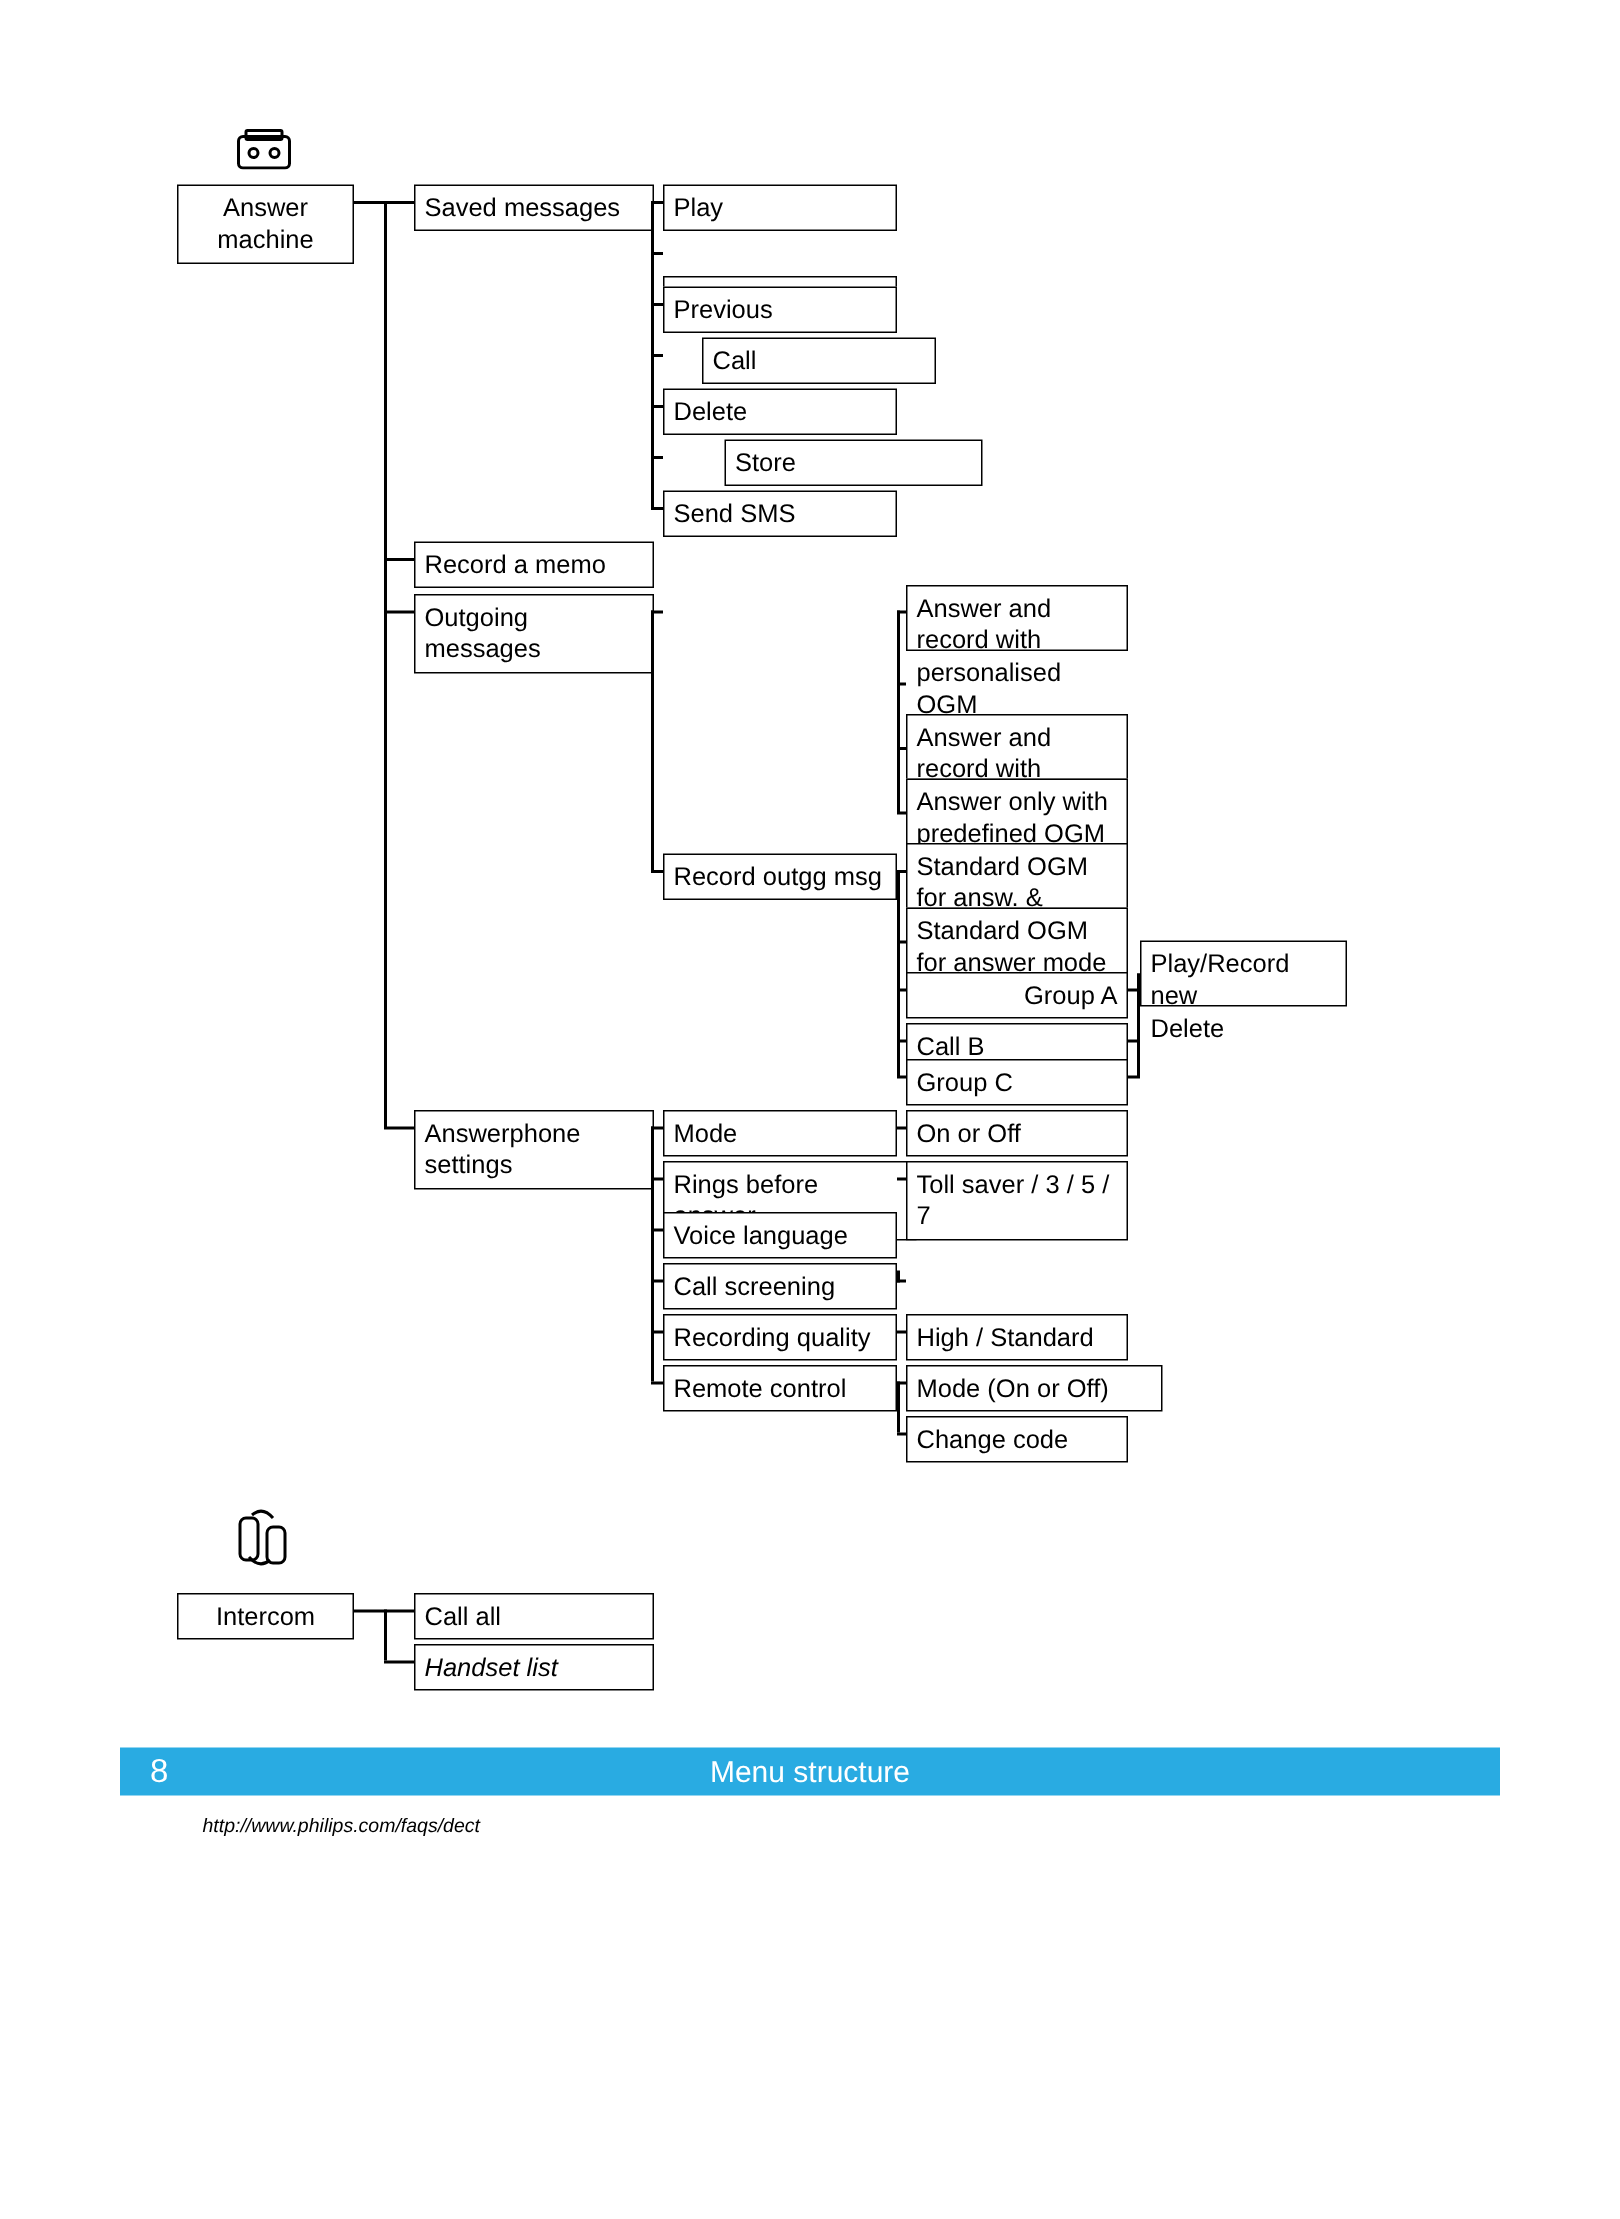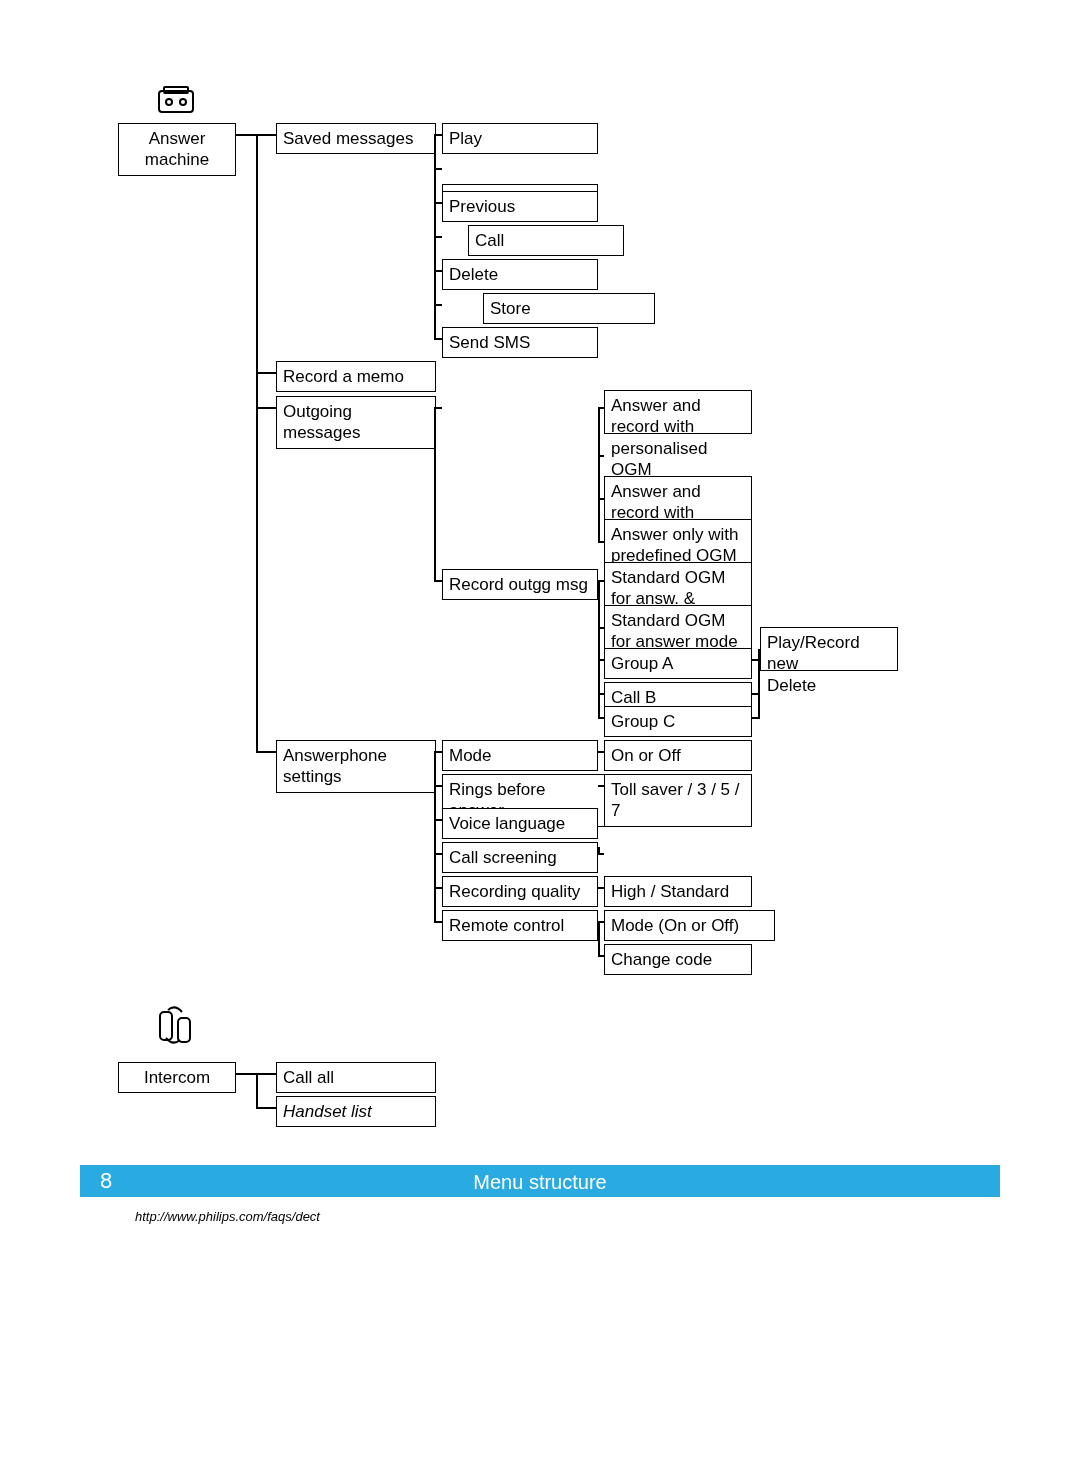--- a/index.html
+++ b/index.html
@@ -102,21 +102,21 @@
   <div class="node" style="left:442px; top:327px; width:156px;">Send SMS</div>
 
   <div class="node" style="left:442px; top:569px; width:156px;">Record outgg msg</div>
 
   <div class="node tall2" style="left:604px; top:390px; width:148px;">Answer and record with personalised OGM</div>
   <div class="node tall2" style="left:604px; top:476px; width:148px;">Answer and record with predefined OGM</div>
   <div class="node tall2" style="left:604px; top:519px; width:148px;">Answer only with predefined OGM</div>
 
   <div class="node tall2" style="left:604px; top:562px; width:148px;">Standard OGM for answ. &amp; record mode</div>
   <div class="node tall2" style="left:604px; top:605px; width:148px;">Standard OGM for answer mode only</div>
-  <div class="node" style="left:604px; top:648px; width:148px;">Group A</div>
+  <div class="node" style="left:604px; top:648px; width:148px;text-align:right;">Group A</div>
   <div class="node" style="left:604px; top:682px; width:148px;">Call B</div>
   <div class="node" style="left:604px; top:706px; width:148px;">Group C</div>
 
   <div class="node" style="left:760px; top:627px; width:138px; height:44px;">
     <div>Play/Record new</div>
     <div>Delete</div>
   </div>
 
   <div class="node" style="left:442px; top:740px; width:156px;">Mode</div>
   <div class="node" style="left:442px; top:774px; width:169px;">Rings before answer</div>

